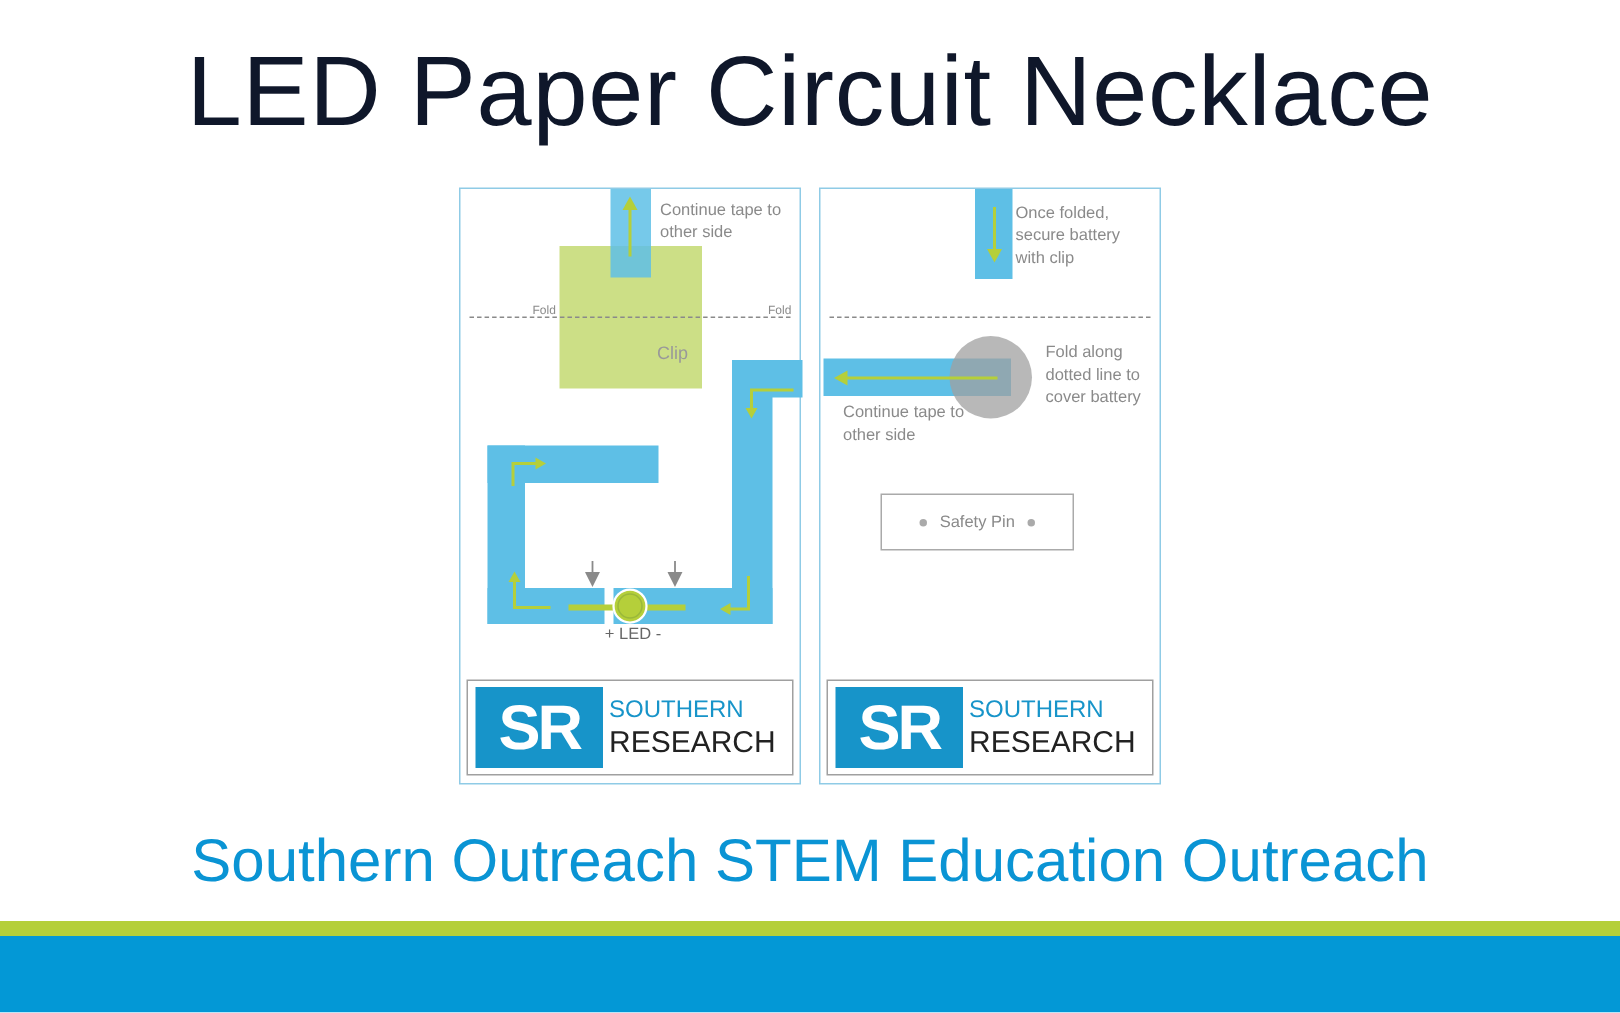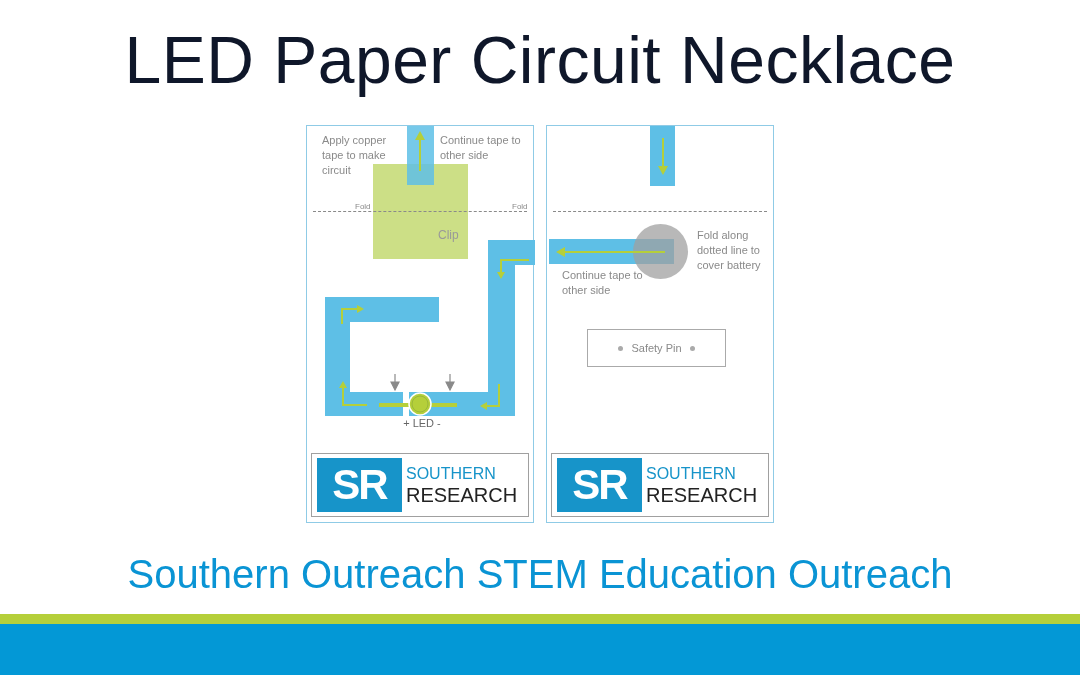--- a/index.html
+++ b/index.html
@@ -26,21 +26,20 @@
   .pin-label { position: absolute; left: 0; right: 0; top: 0; bottom: 0; display: flex; align-items: center; justify-content: center; font-size: 11px; color: #8a8a8a; gap: 8px; }
   .dot { width: 5px; height: 5px; border-radius: 50%; background: #aaa; display: inline-block; }
   svg { position: absolute; left: 0; top: 0; overflow: visible; }
 </style>
 </head>
 <body>
 
 <div class="title">LED Paper Circuit Necklace</div>
 
 <div class="panel" id="panel-left">
-  <div class="note" style="left:15px; top:7px; width:80px;">Apply copper tape to make circuit</div>
   <div class="note" style="left:133px; top:7px; width:90px;">Continue tape to other side</div>
 
   <div class="clip" style="left:66px; top:38px; width:95px; height:95px;"></div>
   <div class="clip-label" style="left:103px; top:102px;">Clip</div>
 
   <div class="tape" style="left:100px; top:0; width:27px; height:59px; opacity:0.85;"></div>
 
   <div class="fold-line" style="top:85px;"></div>
   <div class="fold-label" style="left:27px; top:76px;">Fold</div>
   <div class="fold-label" style="left:184px; top:76px;">Fold</div>
@@ -84,41 +83,42 @@
 
   <div class="logo">
     <div class="logo-sr">SR</div>
     <div class="logo-top">SOUTHERN</div>
     <div class="logo-bot">RESEARCH</div>
   </div>
 </div>
 
 <div class="panel" id="panel-right">
   <div class="tape" style="left:103px; top:0; width:25px; height:60px;"></div>
+  <div class="note" style="left:130px; top:9px; width:90px;">Once folded, secure battery with clip</div>
 
   <div class="fold-line" style="top:85px;"></div>
 
   <div class="tape" style="left:2px; top:113px; width:125px; height:25px;"></div>
   <div class="battery" style="left:86px; top:98px; width:55px; height:55px;"></div>
 
   <svg width="228" height="398">
     <g stroke="#b5cf3a" stroke-width="2" fill="none">
       <line x1="116" y1="12" x2="116" y2="42"></line>
       <line x1="118" y1="126" x2="16" y2="126"></line>
     </g>
     <g fill="#b5cf3a">
       <polygon points="111,40 116,49 121,40"></polygon>
       <polygon points="18,121 9,126 18,131"></polygon>
     </g>
   </svg>
 
   <div class="note" style="left:150px; top:102px; width:75px;">Fold along dotted line to cover battery</div>
   <div class="note" style="left:15px; top:142px; width:90px;">Continue tape to other side</div>
 
-  <div class="pin-box" style="left:40px; top:203px; width:139px; height:38px;">
+  <div class="pin-box" style="left:40px; top:203px; width:129px; height:38px;">
     <div class="pin-label">
       <span class="dot"></span>
       <span>Safety Pin</span>
       <span class="dot"></span>
     </div>
   </div>
 
   <div class="logo">
     <div class="logo-sr">SR</div>
     <div class="logo-top">SOUTHERN</div>

